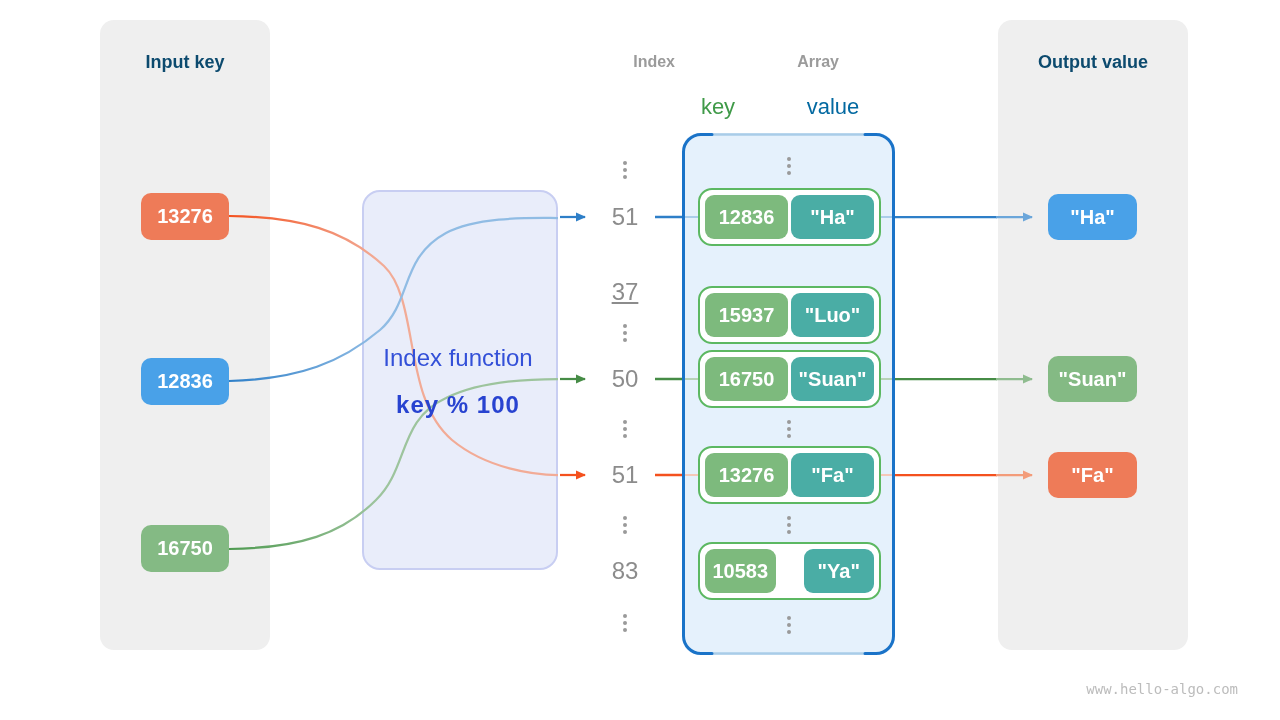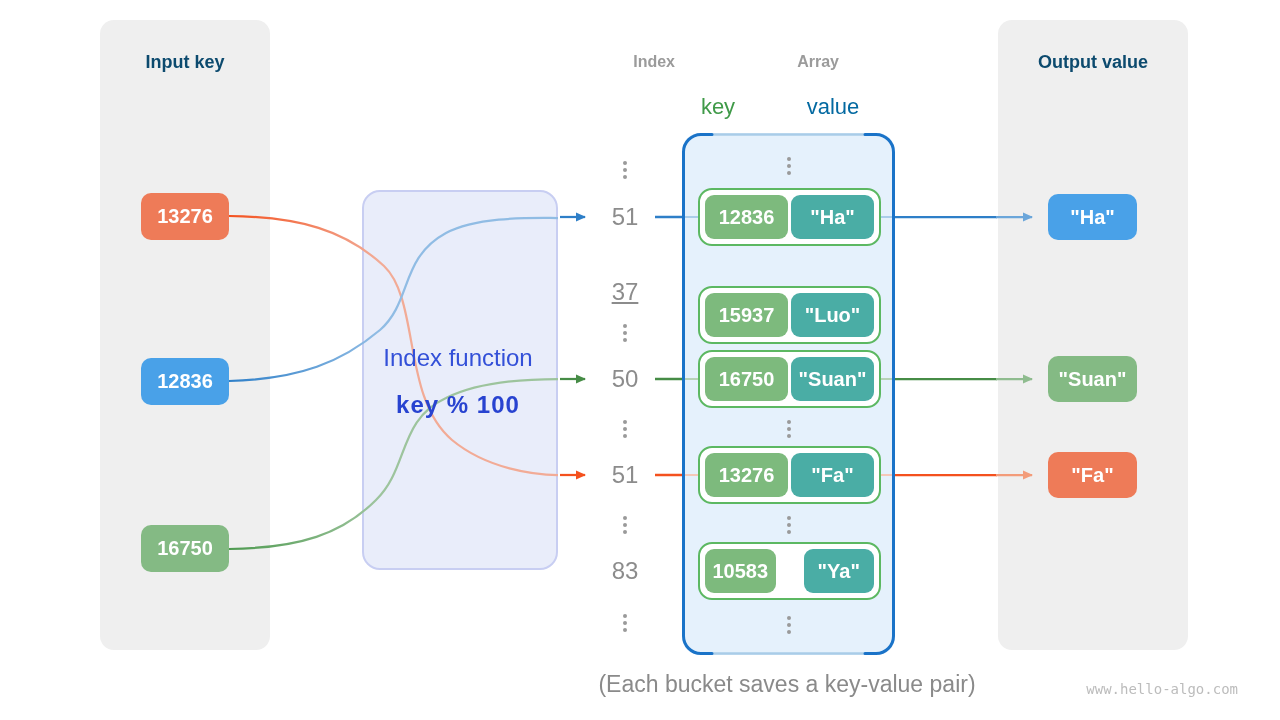--- a/index.html
+++ b/index.html
@@ -237,16 +237,15 @@
   <div class="abs layer-fg bucket" style="left:698px;top:542px;gap:28px;">
     <div class="cell k">10583</div>
     <div class="cell v">"Ya"</div>
   </div>
 
   <div class="abs layer-fg panel-title" style="left:998px;top:47px;width:190px;">Output value</div>
   <div class="abs layer-fg pill blue" style="left:1048px;top:194px;width:89px;height:46px;">"Ha"</div>
   <div class="abs layer-fg pill green" style="left:1048px;top:356px;width:89px;height:46px;">"Suan"</div>
   <div class="abs layer-fg pill orange" style="left:1048px;top:452px;width:89px;height:46px;">"Fa"</div>
 
-  <div class="abs layer-fg caption" style="left:587px;top:670px;width:400px;">(Each bucket saves a key-value pair)</div>
   <div class="abs layer-fg watermark" style="left:1040px;top:680px;width:198px;">www.hello-algo.com</div>
 
 </div>
 
 </body></html>

